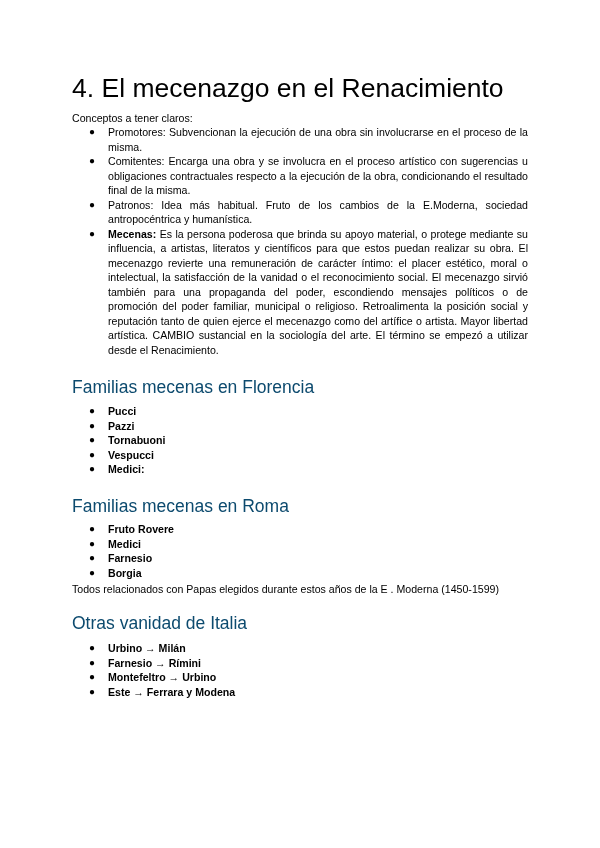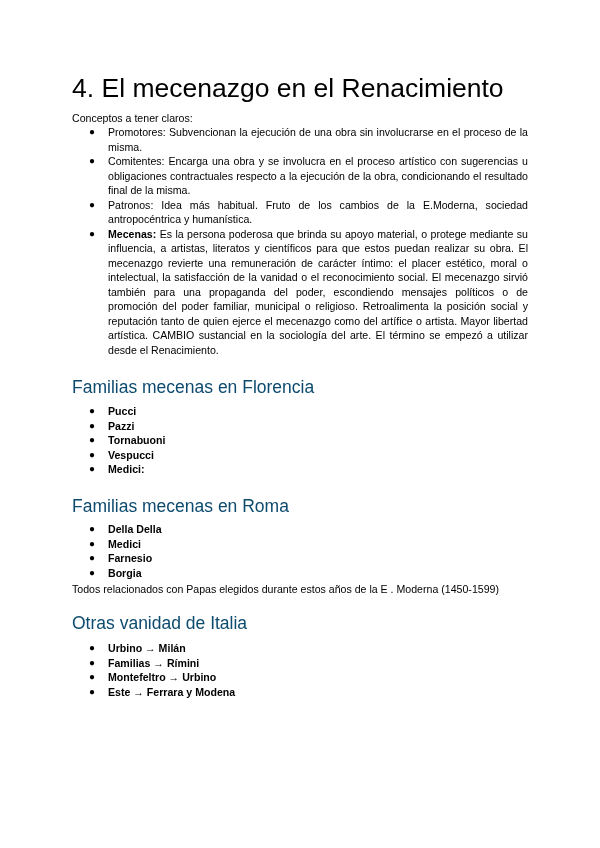--- a/index.html
+++ b/index.html
@@ -53,27 +53,27 @@
   <ul class="fam" style="top:404px;">
     <li><span class="bullet">●</span><span>Pucci</span></li>
     <li><span class="bullet">●</span><span>Pazzi</span></li>
     <li><span class="bullet">●</span><span>Tornabuoni</span></li>
     <li><span class="bullet">●</span><span>Vespucci</span></li>
     <li><span class="bullet">●</span><span>Medici:</span></li>
   </ul>
 
   <h2 class="h2" style="top:495px;">Familias mecenas en Roma</h2>
   <ul class="fam" style="top:522px;">
-    <li><span class="bullet">●</span><span>Della Della</span></li>
+    <li><span class="bullet">●</span><span>Fruto Rovere</span></li>
     <li><span class="bullet">●</span><span>Medici</span></li>
     <li><span class="bullet">●</span><span>Farnesio</span></li>
     <li><span class="bullet">●</span><span>Borgia</span></li>
   </ul>
   <p class="note" style="top:582px;">Todos relacionados con Papas elegidos durante estos años de la E . Moderna (1450-1599)</p>
 
   <h2 class="h2" style="top:612px;">Otras vanidad de Italia</h2>
   <ul class="fam" style="top:641px;">
     <li><span class="bullet">●</span><span>Urbino → Milán</span></li>
-    <li><span class="bullet">●</span><span>Familias → Rímini</span></li>
+    <li><span class="bullet">●</span><span>Farnesio → Rímini</span></li>
     <li><span class="bullet">●</span><span>Montefeltro → Urbino</span></li>
     <li><span class="bullet">●</span><span>Este → Ferrara y Modena</span></li>
   </ul>
 </div>
 
 </body></html>

